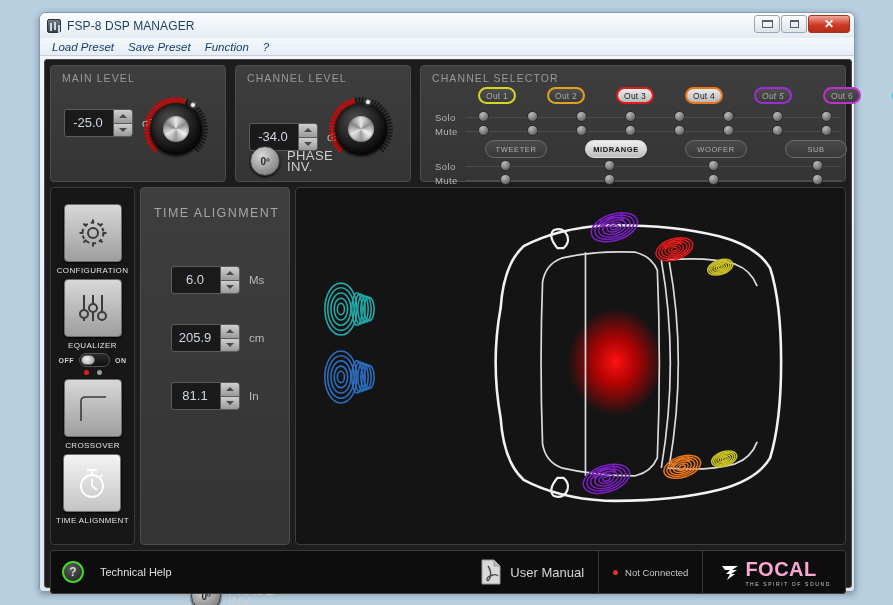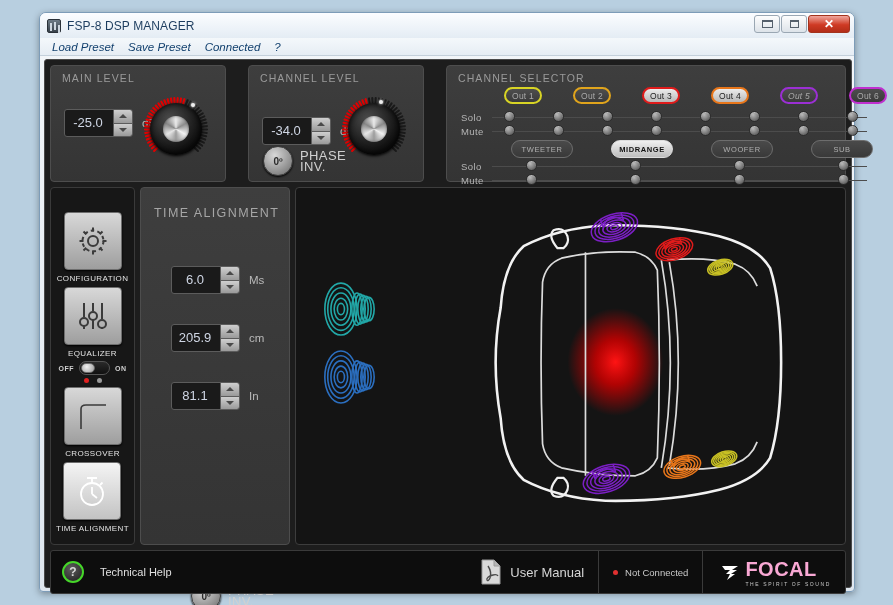--- a/index.html
+++ b/index.html
@@ -73,21 +73,21 @@
     border-radius:4px;
     position:relative;
   }
   .panel-title{
     position:absolute; left:11px; top:6px;
     font-size:10.5px; letter-spacing:1.1px; color:#9a9a9a;
     font-family:"Liberation Sans", sans-serif;
   }
 
   
-  #toprow{ display:flex; gap:22px; height:117px; }
+  #toprow{ display:flex; gap:9px; height:117px; }
   #mainlevel{ width:176px; }
   #chanlevel{ width:176px; }
   #chanselect{ flex:1; }
   .numfield{
     display:flex; align-items:stretch;
     background:#1a1a1a;
     border:1px solid #5c5c5c;
     border-radius:3px;
     height:28px;
   }
@@ -155,21 +155,21 @@
     font-size:7.5px; letter-spacing:.6px;
     background:linear-gradient(#4a4a4a,#393939);
     color:#b0b0b0; border:1px solid #6d6d6d;
   }
   .grpbtn.sel{ background:linear-gradient(#f0f0f0,#bdbdbd); color:#111; font-weight:bold; border-color:#ddd;}
 
   
   #midrow{ display:flex; gap:5px; height:358px; margin-top:5px; }
   #navbar{
     width:85px; background:#171717; border:1px solid #3a3a3a; border-radius:4px;
-    display:flex; flex-direction:column; align-items:center; padding-top:24px;
+    display:flex; flex-direction:column; align-items:center; padding-top:16px;
   }
   .navitem{ display:flex;flex-direction:column;align-items:center; margin-bottom:4px;}
   .navbtn{
     width:58px;height:58px;border-radius:4px;
     background:linear-gradient(#d8d8d8,#9e9e9e);
     border:1px solid #6e6e6e;
     display:flex;align-items:center;justify-content:center;
     box-shadow:0 1px 2px #000;
   }
   .navbtn.active{ background:linear-gradient(#f4f4f4,#c3c3c3); }
@@ -245,21 +245,21 @@
         </div>
       <div class="wc close">
           <span>✕</span>
         </div>
     </div>
   </div>
 
   <div id="menubar">
     <div class="menuitem">Load Preset</div>
     <div class="menuitem">Save Preset</div>
-    <div class="menuitem">Connected</div>
+    <div class="menuitem">Function</div>
     <div class="menuitem">?</div>
   </div>
 
   <div id="appbody">
 
     <div id="toprow">
 
       <div class="panel" id="mainlevel">
         <div class="panel-title">MAIN LEVEL</div>
         <div style="position:absolute;left:13px;top:43px;display:flex;align-items:center;">
@@ -330,21 +330,21 @@
               </g>
           </svg>
           <div class="cap"></div>
           <div class="disc"></div>
           <div class="dot"></div>
         </div>
       </div>
 
       <div class="panel" id="chanlevel">
         <div class="panel-title">CHANNEL LEVEL</div>
-        <div style="position:absolute;left:13px;top:51px;display:flex;align-items:center;">
+        <div style="position:absolute;left:13px;top:57px;display:flex;align-items:center;">
           <div class="numfield">
             <div class="numval">-34.0</div>
             <div class="spinners">
               <div class="spin up">
                   <i class="arrow-u"></i>
                 </div>
               <div class="spin dn">
                   <i class="arrow-d"></i>
                 </div>
             </div>

